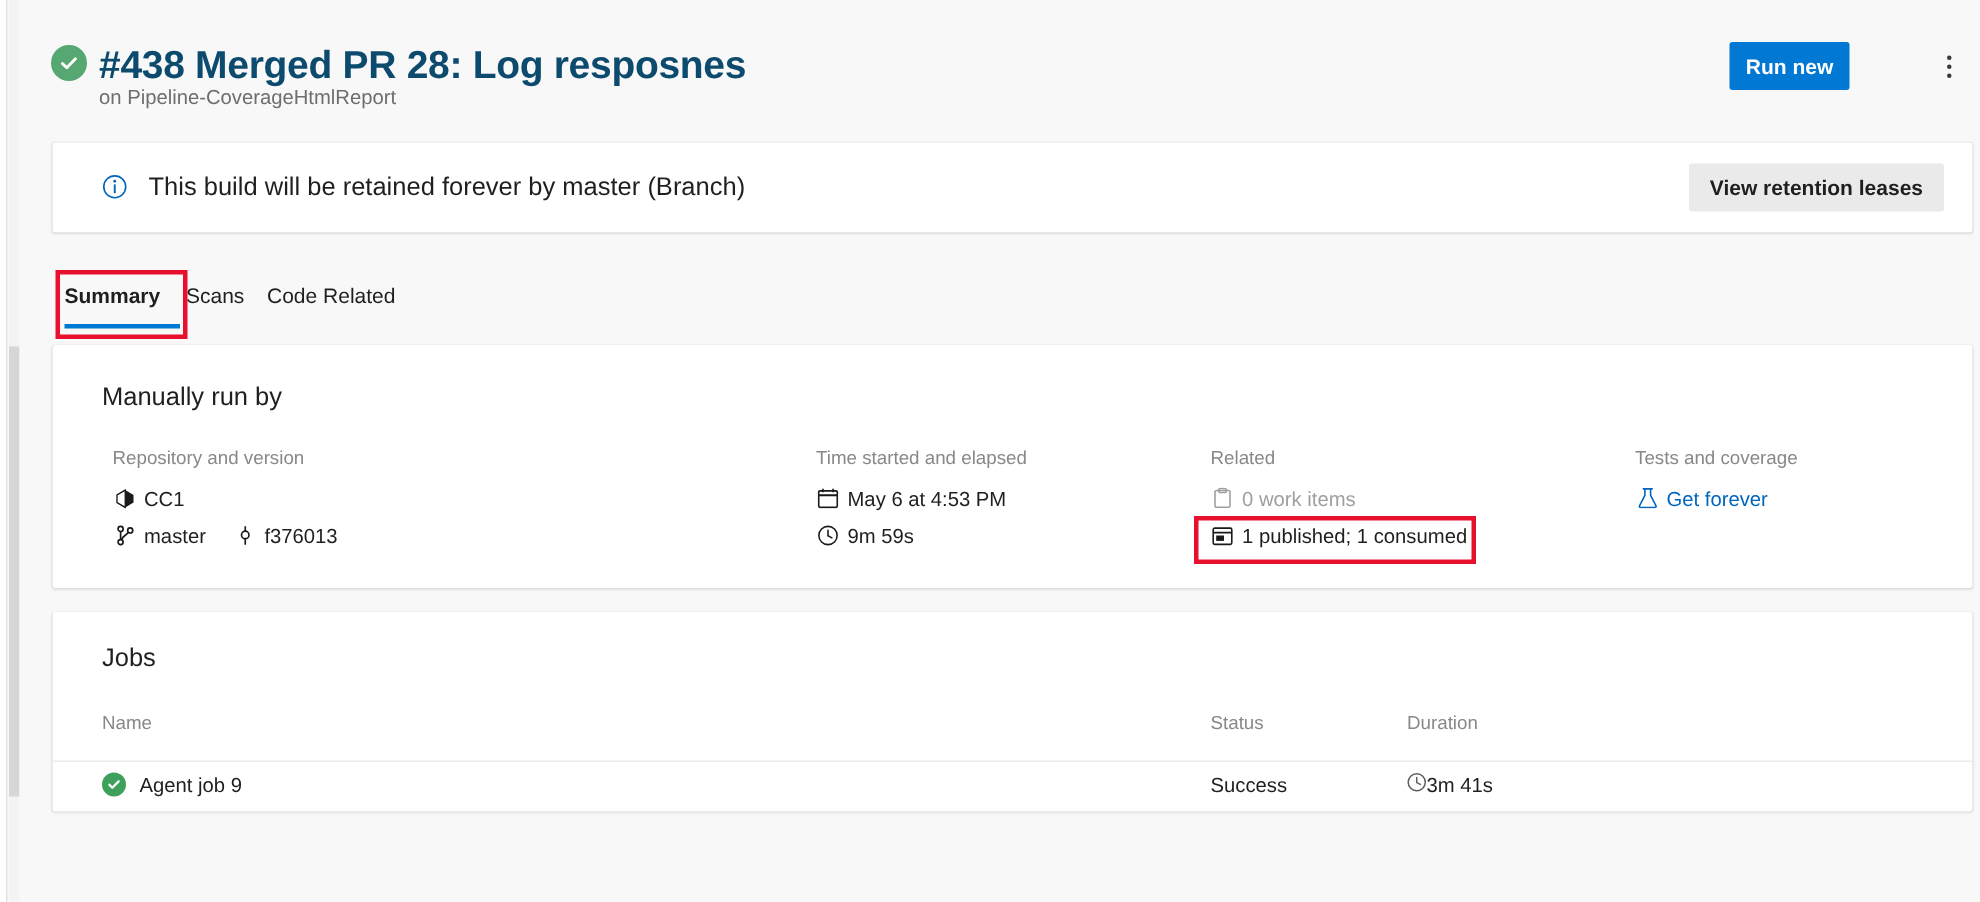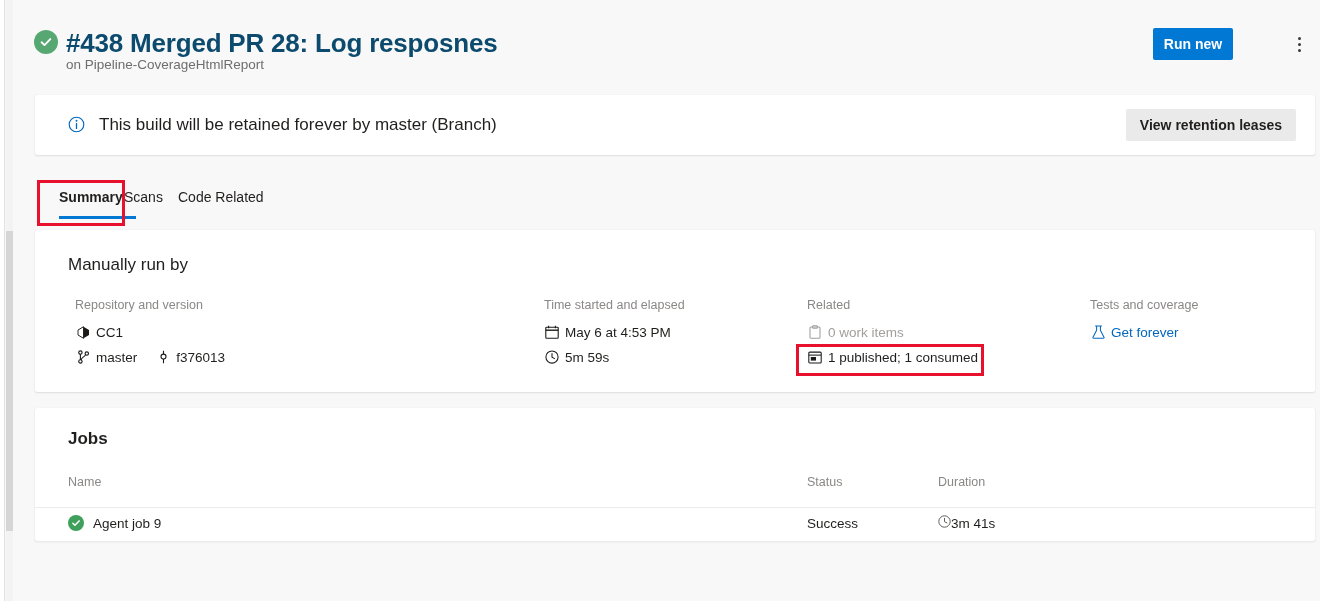--- a/index.html
+++ b/index.html
@@ -178,21 +178,21 @@
   .tab.active {
     font-weight: 700;
   }
   .tab.active::after {
     content: "";
     position: absolute;
     left: 0; bottom: 7px;
     width: 100%; height: 3px;
     background: #0078d4;
   }
-  #tab-0 { left: 24px;  width: 77px; }
+  #tab-0 { left: 8px;  width: 77px; }
   #tab-1 { left: 89px; width: 50px; }
   #tab-2 { left: 143px; width: 96px; }
 
   .annot-box {
     position: absolute;
     border: 3px solid #e8112d;
     box-sizing: border-box;
     pointer-events: none;
   }
   #annot-summary-tab {
@@ -266,21 +266,20 @@
     width: 1280px; height: 133px;
     background: #ffffff;
     box-shadow: 0 1px 2px rgba(0,0,0,0.10), 0 0 1px rgba(0,0,0,0.10);
     border-radius: 2px;
   }
   .jobs-heading {
     position: absolute;
     left: 33px; top: 21px;
     font-size: 17px;
     color: #201f1e;
-    font-weight: bold;
   }
   .jobs-head-row {
     position: absolute;
     left: 0; top: 62px;
     width: 1280px; height: 37px;
     border-bottom: 1px solid #edebe9;
   }
   .jobs-head-cell {
     position: absolute;
     top: 5px;
@@ -413,21 +412,21 @@
           </span>
           <span>May 6 at 4:53 PM</span>
         </div>
         <div class="col-row">
           <span class="gi">
             <svg width="14" height="14" viewBox="0 0 14 14" aria-hidden="true">
               <circle cx="7" cy="7" r="6.1" fill="none" stroke="#1b1a19" stroke-width="1.05"></circle>
               <path d="M7 3.5 L7 7.2 L9.6 8.6" fill="none" stroke="#1b1a19" stroke-width="1.05" stroke-linecap="round"></path>
             </svg>
           </span>
-          <span>5m 59s</span>
+          <span>9m 59s</span>
         </div>
       </div>
 
       <div class="col" id="col-rel">
         <div class="col-label">Related</div>
         <div class="col-row muted">
           <span class="gi">
             <svg width="12" height="14" viewBox="0 0 12 14" aria-hidden="true">
               <rect x="1.0" y="2.0" width="10" height="11.2" rx="1" fill="none" stroke="#a19f9d" stroke-width="1.05"></rect>
               <rect x="3.6" y="0.7" width="4.8" height="2.6" rx="0.7" fill="none" stroke="#a19f9d" stroke-width="1.05"></rect>

